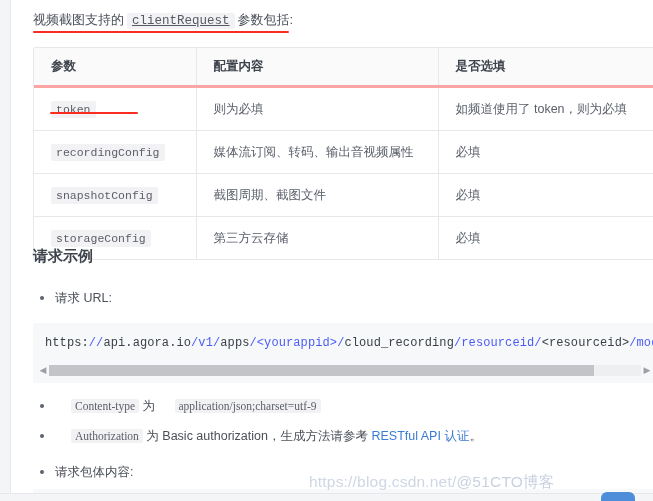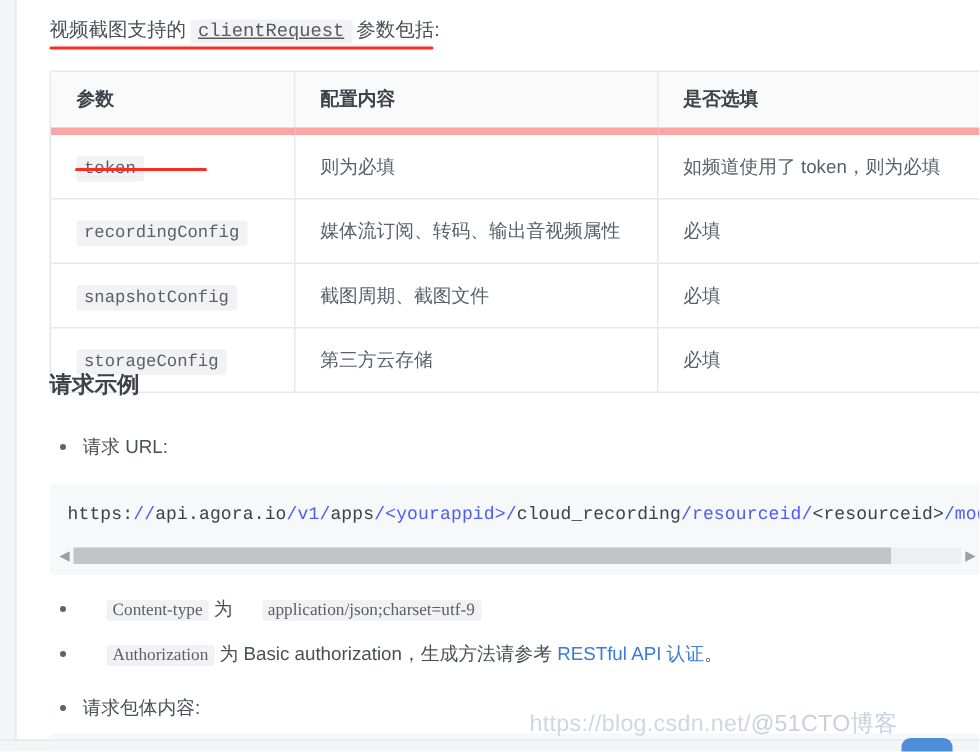--- a/index.html
+++ b/index.html
@@ -99,21 +99,21 @@
     width: 100%;
     table-layout: fixed;
   }
   table.params th {
     background: #fafafb;
     text-align: left;
     font-size: 12.5px;
     font-weight: bold;
     color: #3d424b;
     padding: 10px 0 10px 17px;
-    border-bottom: 5px solid #fca5a5;
+    border-bottom: 3px solid #fca5a5;
     border-right: 1px solid #e7e8ec;
     height: 17px;
   }
   table.params th:last-child { border-right: none; }
   table.params td {
     font-size: 12.5px;
     color: #595f69;
     padding: 11px 0 11px 17px;
     border-bottom: 1px solid #e7e8ec;
     border-right: 1px solid #e7e8ec;
@@ -247,21 +247,20 @@
   
   .watermark {
     position: absolute;
     top: 472px;
     left: 297px;
     font-size: 15.5px;
     color: #cfd6e4;
     white-space: nowrap;
     letter-spacing: 0.2px;
     pointer-events: none;
-    margin-left: 44px;
   }
   .watermark .wm2 {
     color: #c9d1e0;
   }
   .blue-blob {
     position: absolute;
     right: 18px;
     bottom: -3px;
     width: 34px;
     height: 12px;

